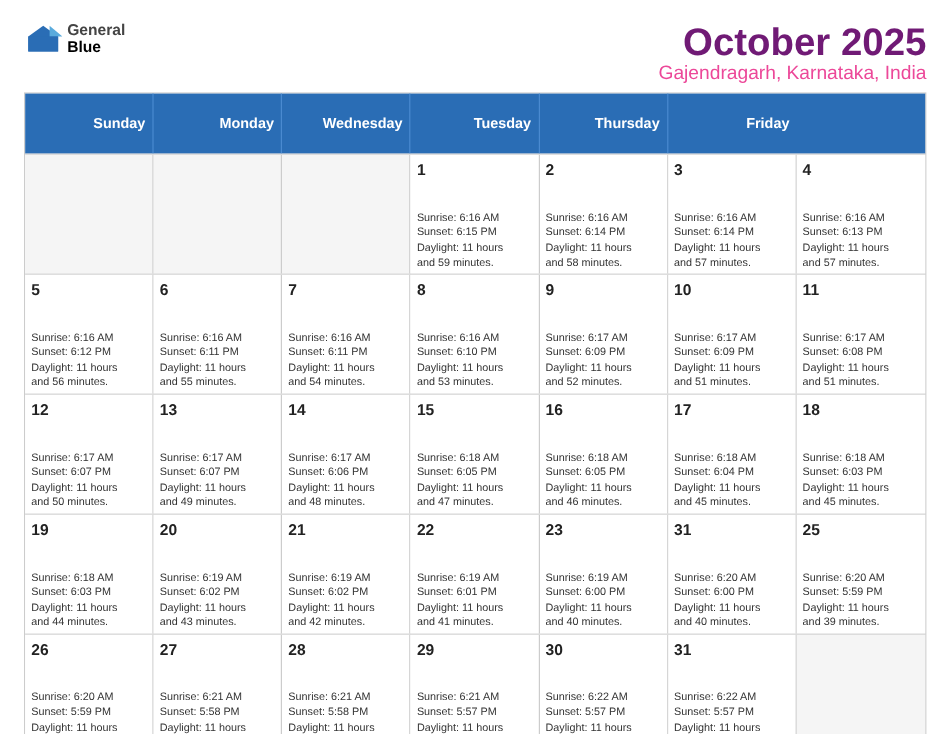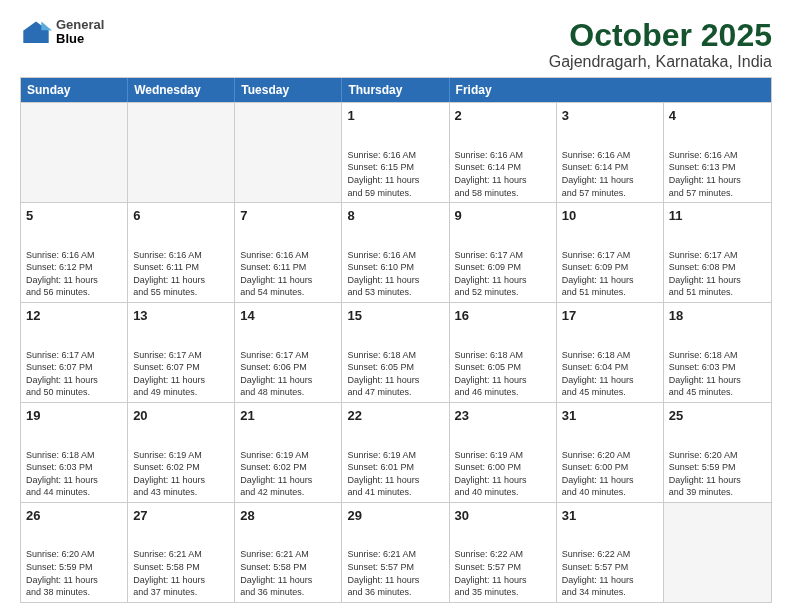--- a/index.html
+++ b/index.html
@@ -40,45 +40,45 @@
     .logo-icon {
       width: 32px;
       height: 32px;
     }
     .title-block {
       text-align: right;
     }
     .month-title {
       font-size: 32px;
       font-weight: bold;
-      color: #14532d;
+      color: #701a75;
       line-height: 1.1;
     }
     .location-title {
       font-size: 16px;
-      color: #404040;
+      color: #ec4899;
     }
     .calendar {
       flex: 1;
       display: flex;
       flex-direction: column;
       border: 1px solid #ccc;
     }
     .cal-header {
       display: grid;
       grid-template-columns: repeat(7, 1fr);
       background: #2a6db5;
     }
     .cal-header-cell {
       color: #fff;
       font-size: 12px;
       font-weight: bold;
-      padding: 5px 6px;
+      padding: 18px 6px;
       border-right: 1px solid #4a8ad0;
-      text-align: left;
+      text-align: right;
     }
     .cal-header-cell:last-child { border-right: none; }
     .cal-body {
       flex: 1;
       display: flex;
       flex-direction: column;
     }
     .cal-week {
       display: grid;
       grid-template-columns: repeat(7, 1fr);
@@ -129,20 +129,21 @@
     </div>
     <div class="title-block">
       <div class="month-title">October 2025</div>
       <div class="location-title">Gajendragarh, Karnataka, India</div>
     </div>
   </div>
 
   <div class="calendar">
     <div class="cal-header" id="cal-header-row">
         <div class="cal-header-cell">Sunday</div>
+        <div class="cal-header-cell">Monday</div>
         <div class="cal-header-cell">Wednesday</div>
         <div class="cal-header-cell">Tuesday</div>
         <div class="cal-header-cell">Thursday</div>
         <div class="cal-header-cell">Friday</div>
       </div>
     <div class="cal-body" id="cal-body">
         <div class="cal-week">
           <div class="cal-cell empty"></div>
           <div class="cal-cell empty"></div>
           <div class="cal-cell empty"></div>

